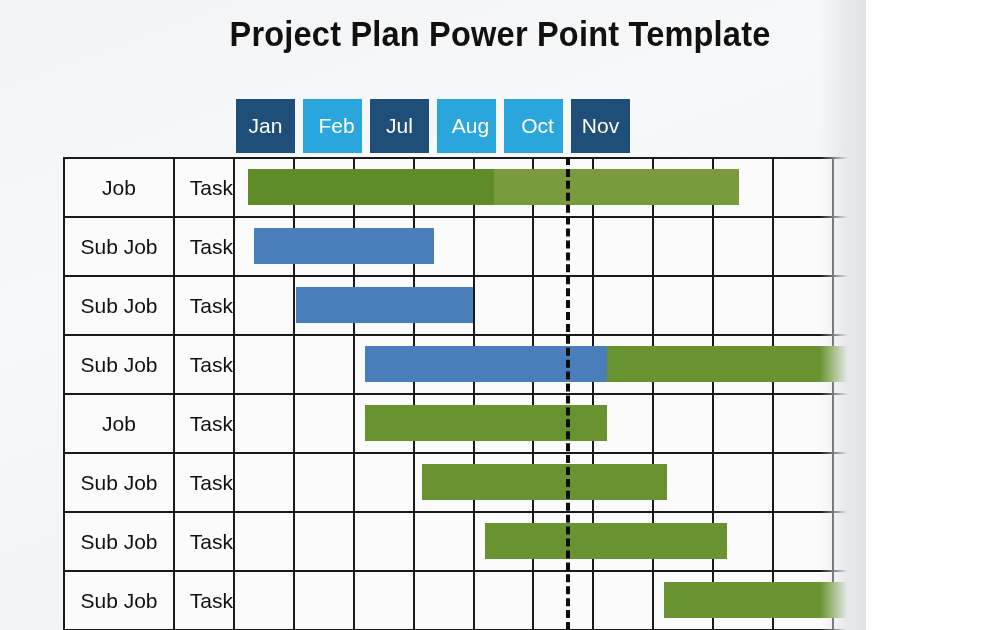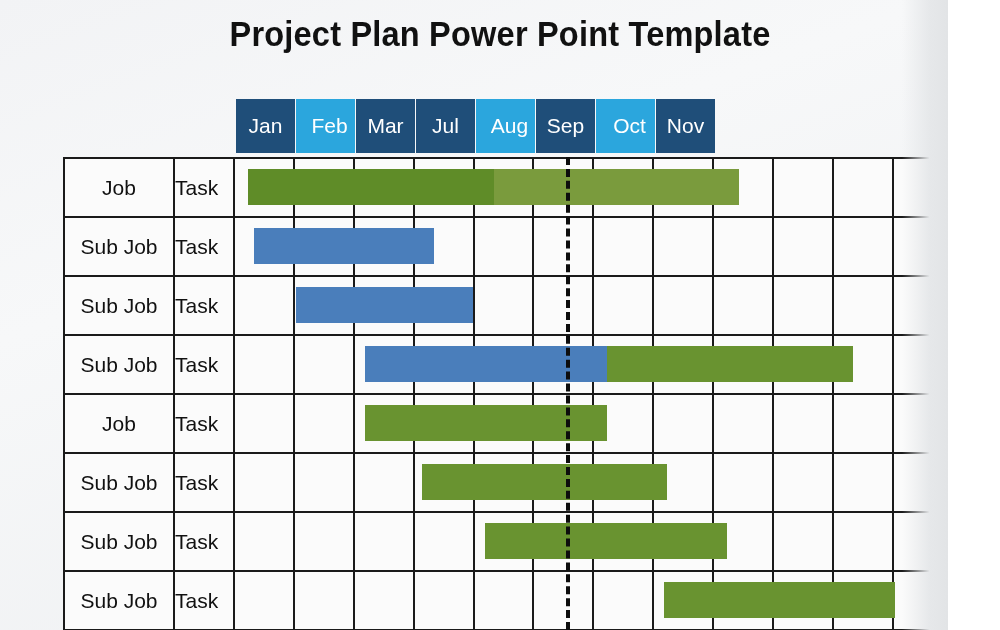--- a/index.html
+++ b/index.html
@@ -8,21 +8,21 @@
   }
   body {
     width: 1000px;
     height: 630px;
     overflow: hidden;
     font-family: "Liberation Sans", sans-serif;
     background: #ffffff;
   }
   #stage {
     position: relative;
-    width: 948px;
+    width: 866px;
     height: 630px;
     background: linear-gradient(160deg, #f2f3f5 0%, #f7f8f9 35%, #eceef0 100%);
     overflow: hidden;
   }
   
   #title {
     position: absolute;
     left: 0;
     top: 14px;
     width: 1000px;
@@ -39,21 +39,21 @@
   
   #months {
     position: absolute;
     left: 236px;
     top: 99px;
     height: 54px;
     display: flex;
   }
   .month {
     width: 59px;
-    margin-right: 1px;
+    margin-right: 8px;
     height: 54px;
     display: flex;
     align-items: center;
     justify-content: center;
     color: #ffffff;
     font-size: 21px;
     font-family: "Liberation Sans", sans-serif;
     font-weight: normal;
     box-sizing: border-box;
   }
@@ -77,21 +77,21 @@
     box-sizing: border-box;
   }
   td.c-job {
     width: 110px;
     text-align: center;
     font-size: 21px;
     color: #111111;
   }
   td.c-task {
     width: 60px;
-    text-align: left;
+    text-align: right;
     font-size: 21px;
     color: #111111;
   }
   td.c-month {
     width: 59.9px;
   }
   
   #bars {
     position: absolute;
     left: 0;
@@ -134,24 +134,22 @@
 </head>
 <body>
 
 <div id="stage">
 
   <div id="title">Project Plan Power Point Template</div>
 
   <div id="months">
       <div class="month dark">Jan</div>
       <div class="month light">Feb</div>
-      <div class="month dark">Mar</div>
       <div class="month dark">Jul</div>
       <div class="month light">Aug</div>
-      <div class="month dark">Sep</div>
       <div class="month light">Oct</div>
       <div class="month dark">Nov</div>
     </div>
 
   <table id="grid">
     <tbody>
         <tr>
           <td class="c-job">Job</td>
           <td class="c-task">Task</td>
           <td class="c-month"></td>

